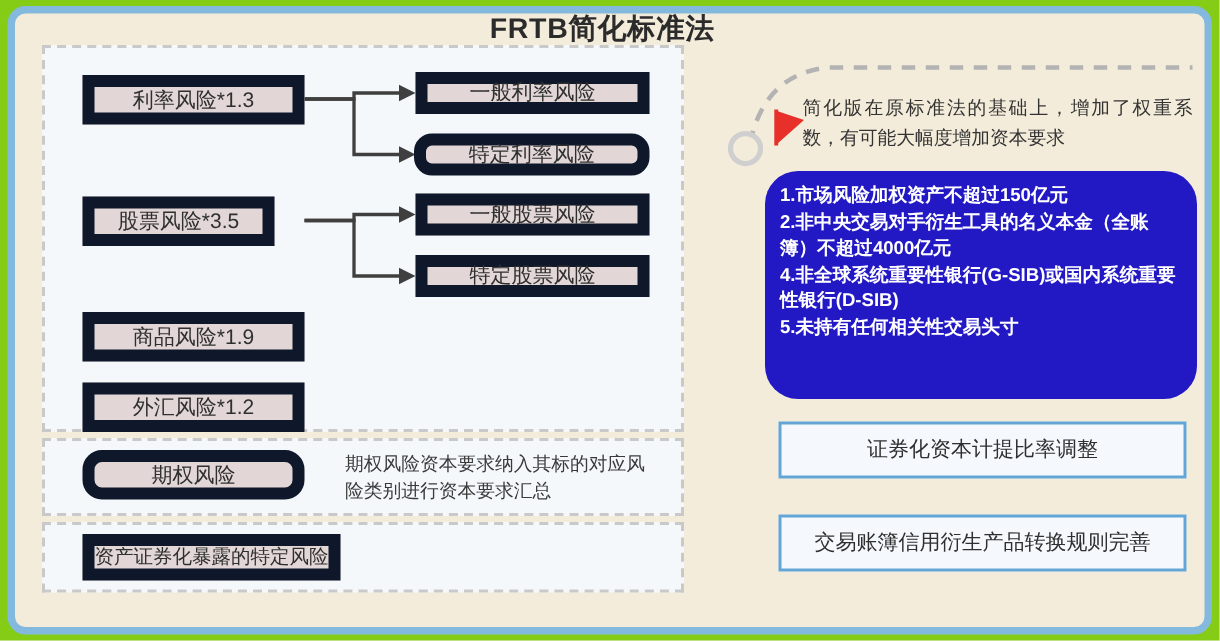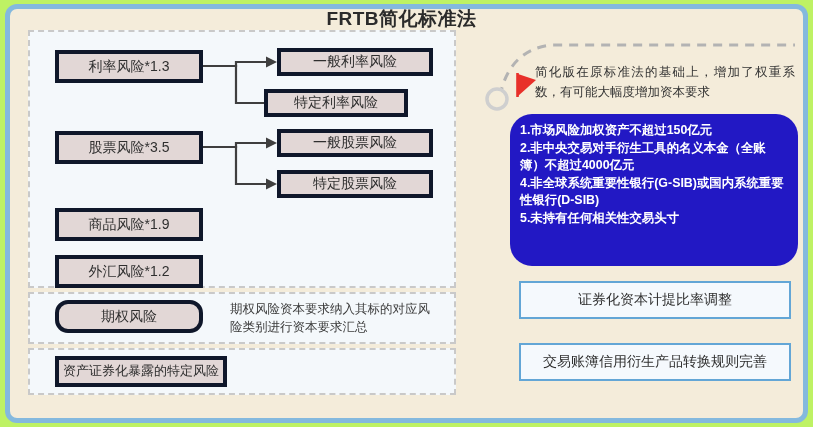--- a/index.html
+++ b/index.html
@@ -6,21 +6,21 @@
   body{
     width:813px;height:427px;
     background:#ffffff;
     font-family:"Liberation Sans","DejaVu Sans",sans-serif;
     overflow:hidden;
   }
   #root{
     position:relative;
     width:813px;height:427px;
     box-sizing:border-box;
-    background:#bef264;
+    background:#84cc16;
   }
   
   .frame{
     position:absolute;
     left:5px;top:4px;
     width:803px;height:419px;
     box-sizing:border-box;
     background:#f4ecda;
     border:5px solid #84b9de;
     border-radius:12px;
@@ -45,39 +45,39 @@
   }
   #group-main{ left:28px; top:30px;  width:428px; height:258px; }
   #group-option{ left:28px; top:292px; width:428px; height:52px; }
   #group-securitization{ left:28px; top:348px; width:428px; height:47px; }
 
   
   .rbox{
     position:absolute;
     box-sizing:border-box;
     background:#e2d7d6;
-    border:4px solid #0f172a;
+    border:8px solid #0f172a;
     color:#2f2f2f;
     font-size:14px;
     display:flex;
     align-items:center;
     justify-content:center;
     text-align:center;
     line-height:1.1;
   }
   
   #box-ir   { left:55px;  top:50px;  width:148px; height:33px; }
-  #box-eq   { left:55px;  top:131px; width:148px; height:33px; }
+  #box-eq   { left:55px;  top:131px; width:128px; height:33px; }
   #box-comm { left:55px;  top:208px; width:148px; height:33px; }
   #box-fx   { left:55px;  top:255px; width:148px; height:33px; }
   #box-option{left:55px;  top:300px; width:148px; height:33px;border-radius:13px; }
   #box-sec  { left:55px;  top:356px; width:172px; height:31px; font-size:13px;}
   
   #box-ir-general  { left:277px; top:48px;  width:156px; height:28px; }
-  #box-ir-specific { left:264px; top:89px;  width:144px; height:28px; }
+  #box-ir-specific { left:276px; top:89px;  width:157px; height:28px;border-radius:12px; }
   #box-eq-general  { left:277px; top:129px; width:156px; height:28px; }
   #box-eq-specific { left:277px; top:170px; width:156px; height:28px; }
 
   
   #connectors{
     position:absolute;
     left:0;top:0;
     width:803px;height:419px;
     pointer-events:none;
   }

